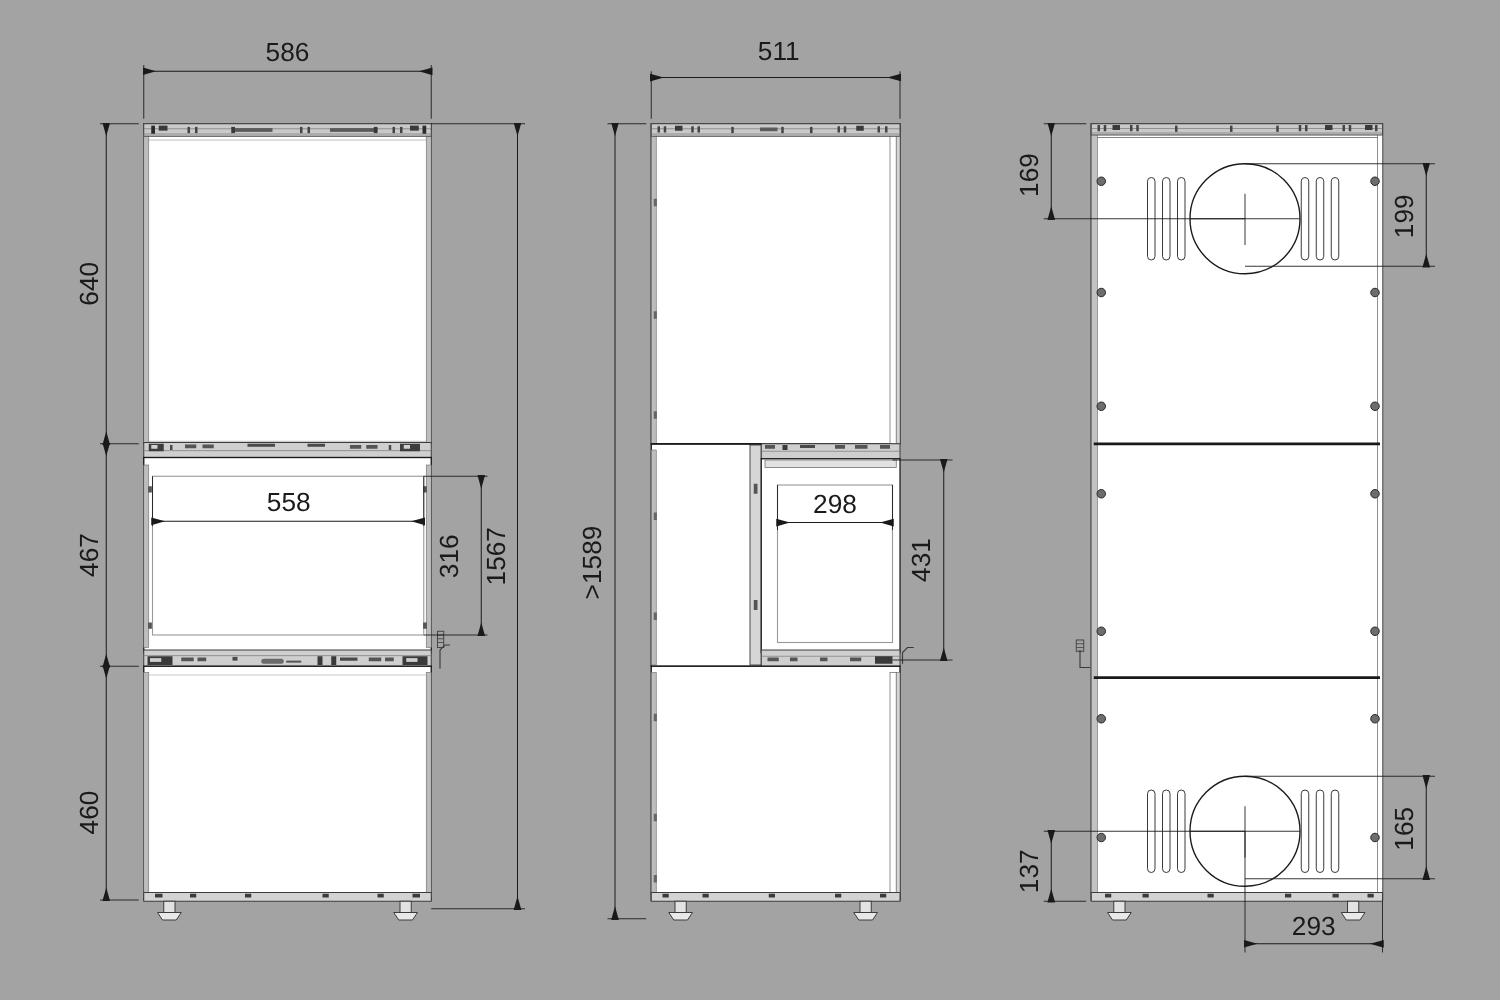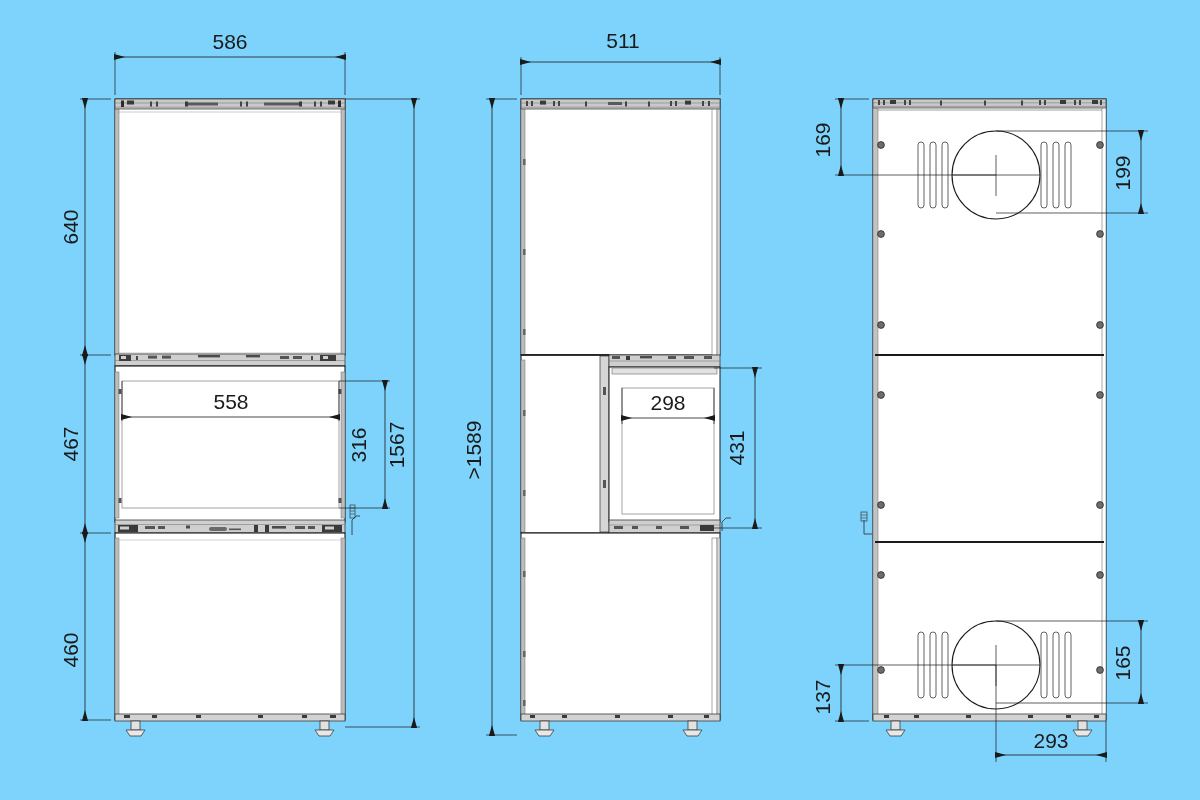--- a/index.html
+++ b/index.html
@@ -8,21 +8,21 @@
     padding: 0;
     background: #ffffff;
   }
   body {
     font-family: "Liberation Sans", sans-serif;
   }
   #stage {
     position: relative;
     width: 1200px;
     height: 800px;
-    background: #7dd3fc;
+    background: #a3a3a3;
     overflow: hidden;
   }
   #drawing {
     position: absolute;
     left: 0;
     top: 0;
     width: 1200px;
     height: 800px;
   }
   .dimtext {

